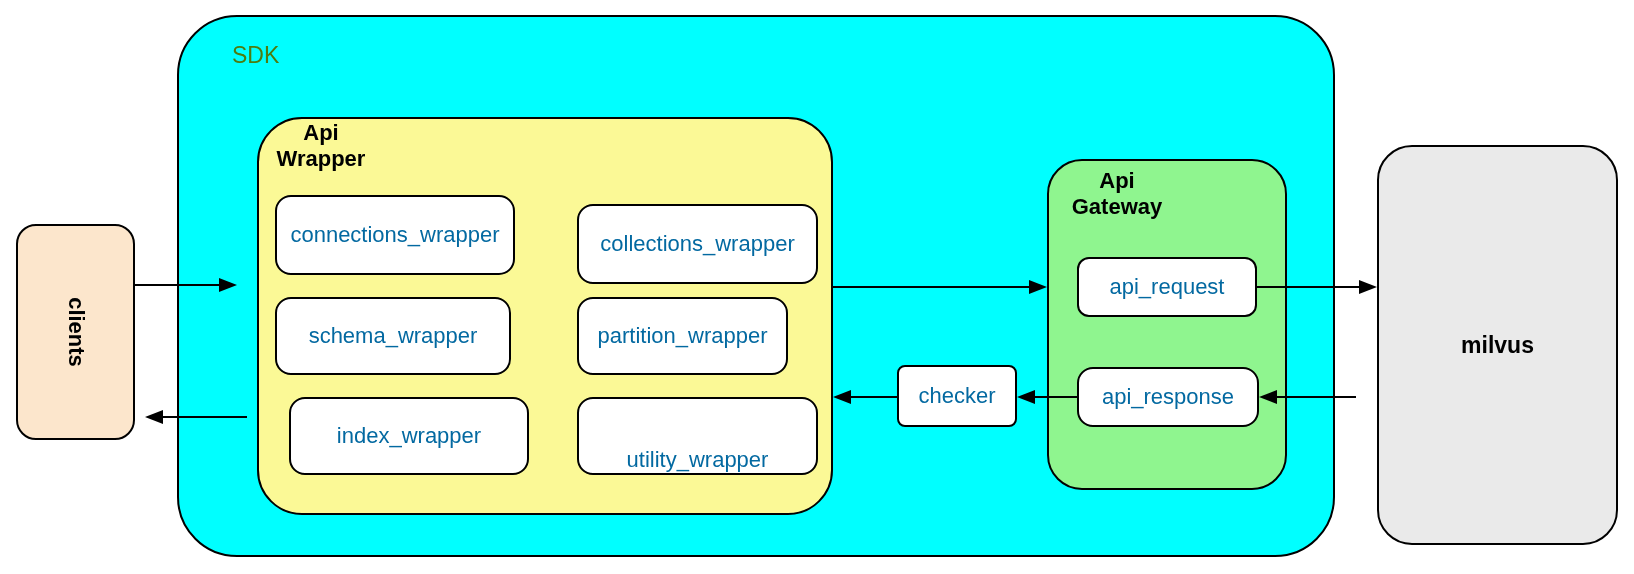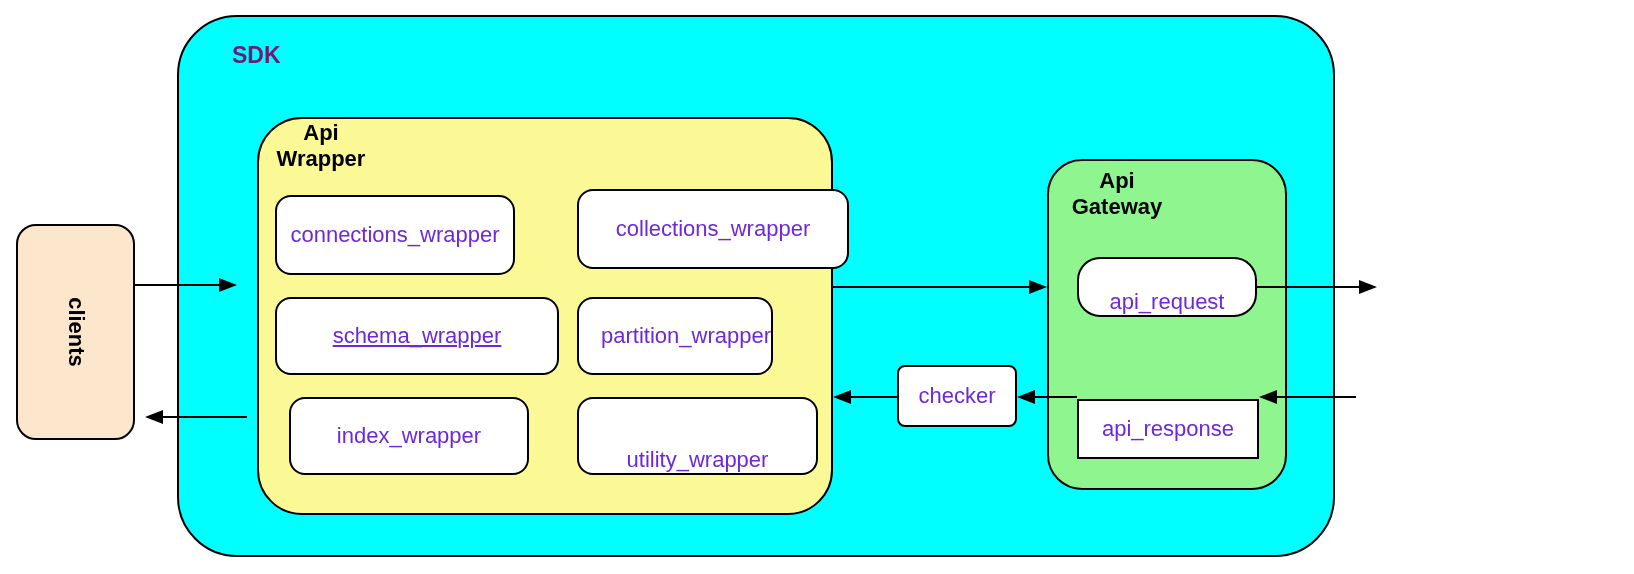--- a/index.html
+++ b/index.html
@@ -26,21 +26,21 @@
     justify-content: center;
   }
   
   .sdk {
     left: 177px; top: 15px; width: 1158px; height: 542px;
     border-radius: 60px;
     background: var(--c-sdk, #00FFFF);
   }
   .sdk-label {
     position: absolute; left: 232px; top: 42px;
-    font-size: 23px; font-weight: bold; color: #701a75;
+    font-size: 23px; font-weight: normal; color: #4d7c0f;
   }
   .api-wrapper {
     left: 257px; top: 117px; width: 576px; height: 398px;
     border-radius: 45px;
     background: var(--c-api_wrapper, #FBF996);
   }
   .api-wrapper-label {
     position: absolute; left: 262px; top: 120px; width: 118px;
     text-align: center; font-size: 22px; font-weight: bold;
     line-height: 26px; color: #000;
@@ -69,31 +69,31 @@
   .milvus {
     left: 1377px; top: 145px; width: 241px; height: 400px;
     border-radius: 35px;
     background: var(--c-milvus, #EAEAEA);
     font-size: 23px; font-weight: bold; color: #000;
   }
   
   .wbox {
     background: var(--c-node_fill, #FFFFFF);
     border-radius: 16px;
-    font-size: 22px; color: #6d28d9;
+    font-size: 22px; color: #0369a1;
   }
   .b-connections { left: 275px; top: 195px; width: 240px; height: 80px; }
-  .b-collections { left: 577px; top: 189px; width: 272px; height: 80px; }
-  .b-schema      { left: 275px; top: 297px; width: 284px; height: 78px; text-decoration: underline; }
-  .b-partition   { left: 577px; top: 297px; width: 196px; height: 78px; justify-content: flex-end; }
+  .b-collections { left: 577px; top: 204px; width: 241px; height: 80px; }
+  .b-schema      { left: 275px; top: 297px; width: 236px; height: 78px; }
+  .b-partition   { left: 577px; top: 297px; width: 211px; height: 78px; }
   .b-index       { left: 275px; top: 397px; width: 240px; height: 78px; margin-left: 14px; }
   .b-utility     { left: 577px; top: 397px; width: 241px; height: 78px; align-items: flex-end; }
   .b-checker     { left: 897px; top: 365px; width: 120px; height: 62px; border-radius: 8px; }
-  .b-request     { left: 1077px; top: 257px; width: 180px; height: 60px; border-radius: 23px; align-items: flex-end; }
-  .b-response    { left: 1077px; top: 367px; width: 182px; height: 60px; border-radius: 0; margin-top: 32px; }
+  .b-request     { left: 1077px; top: 257px; width: 180px; height: 60px; border-radius: 12px; }
+  .b-response    { left: 1077px; top: 367px; width: 182px; height: 60px; border-radius: 16px; }
   
   .arrows {
     position: absolute; left: 0; top: 0;
     width: 1634px; height: 574px;
     pointer-events: none;
   }
   .arrows line { stroke: #000; stroke-width: 2; }
   .arrows polygon { fill: #000; }
 </style>
 </head>
@@ -113,20 +113,23 @@
   <div class="node api-gateway"></div>
   <div class="api-gateway-label">
     <div>Api</div>
     <div>Gateway</div>
   </div>
 
   <div class="node clients center">
     <span class="vtext">clients</span>
   </div>
 
+  <div class="node milvus center">
+    <span>milvus</span>
+  </div>
 
   <div class="node wbox center b-connections">
     <span>connections_wrapper</span>
   </div>
   <div class="node wbox center b-collections">
     <span>collections_wrapper</span>
   </div>
   <div class="node wbox center b-schema">
     <span>schema_wrapper</span>
   </div>

